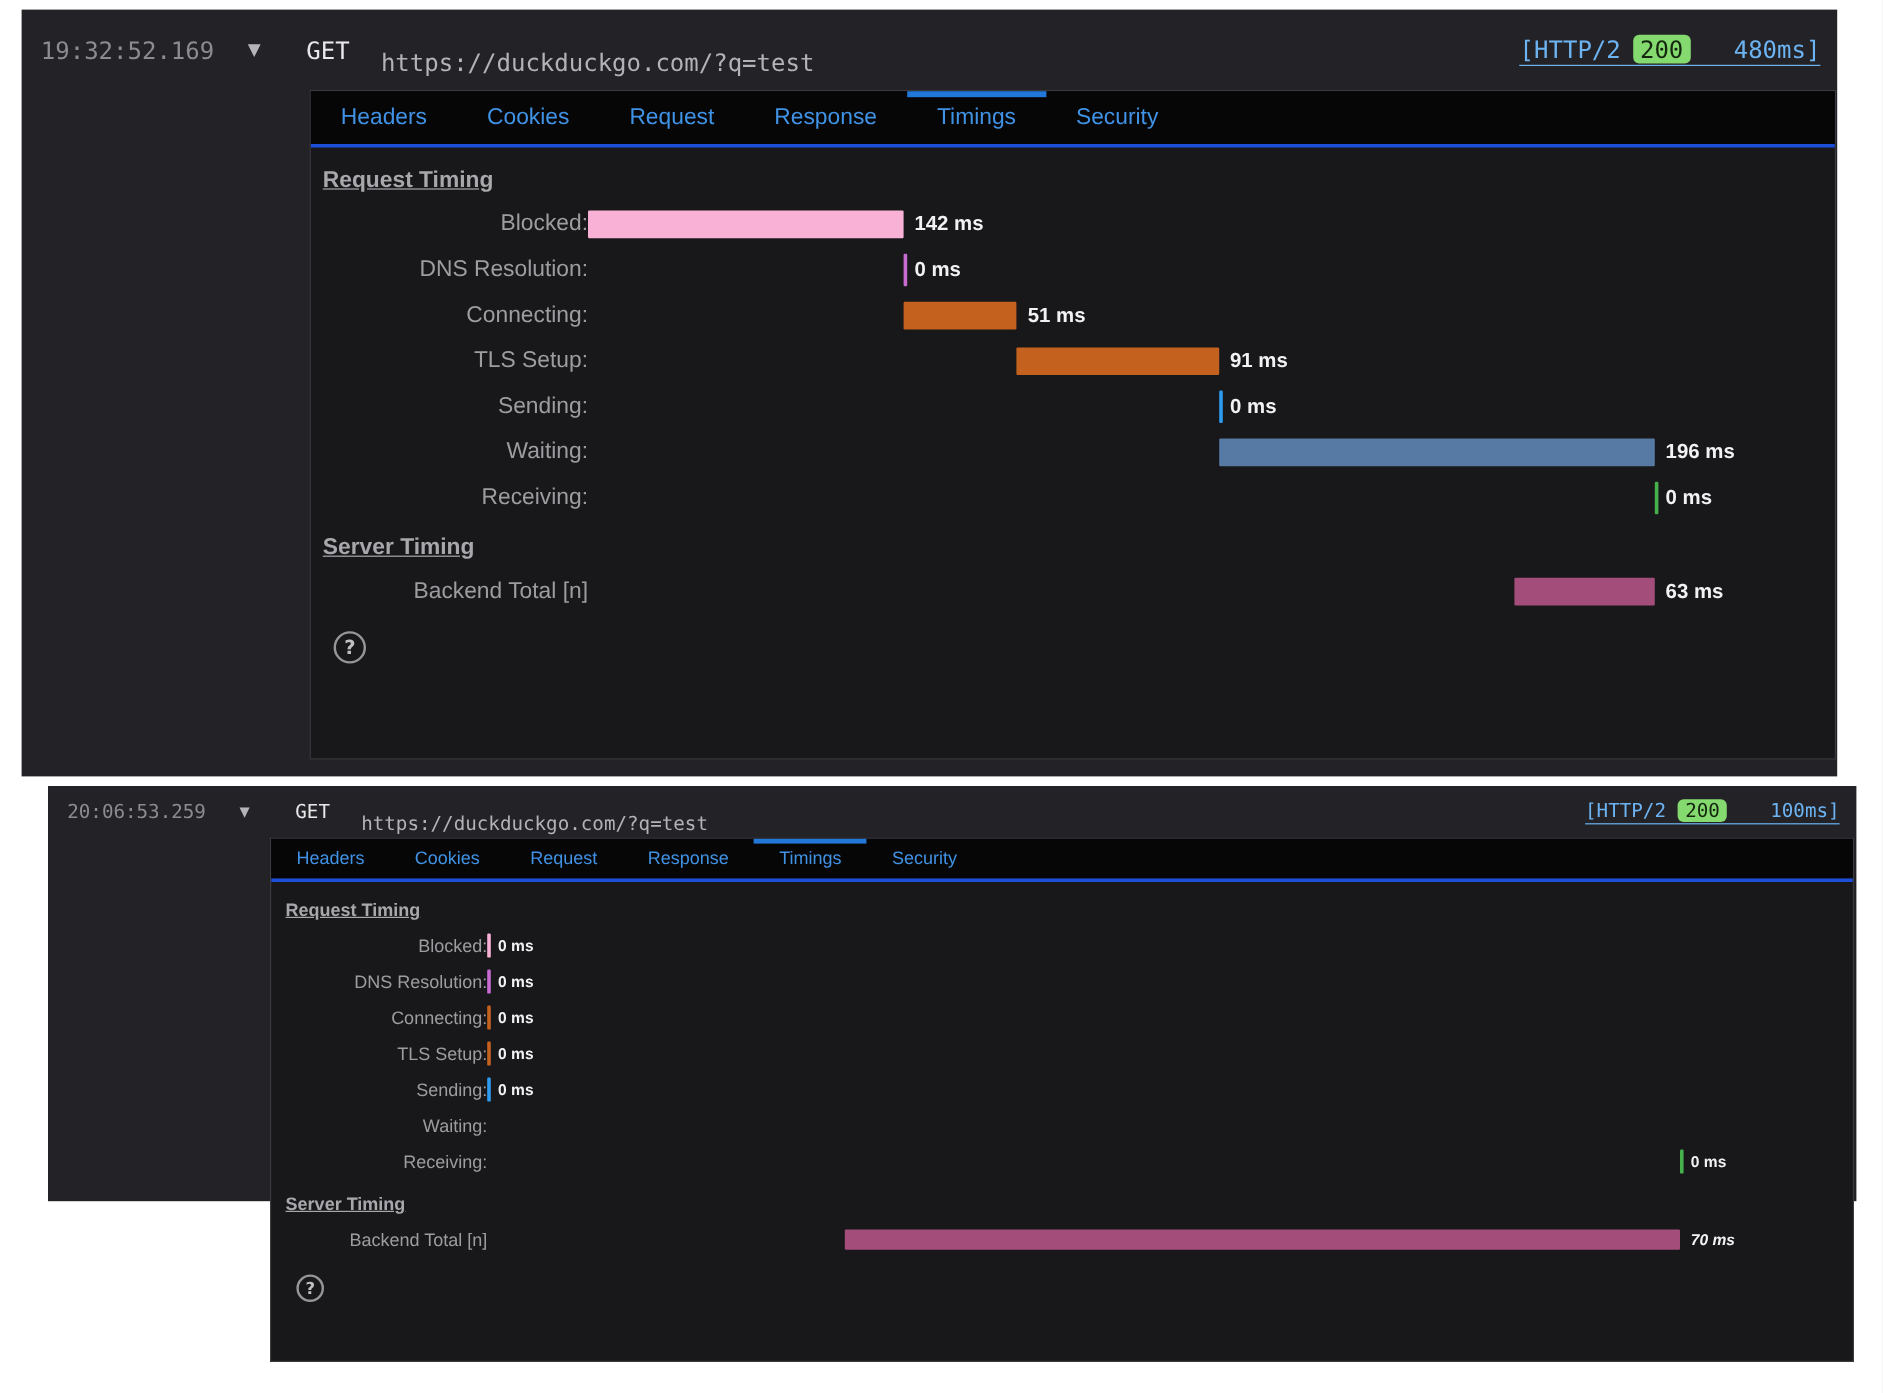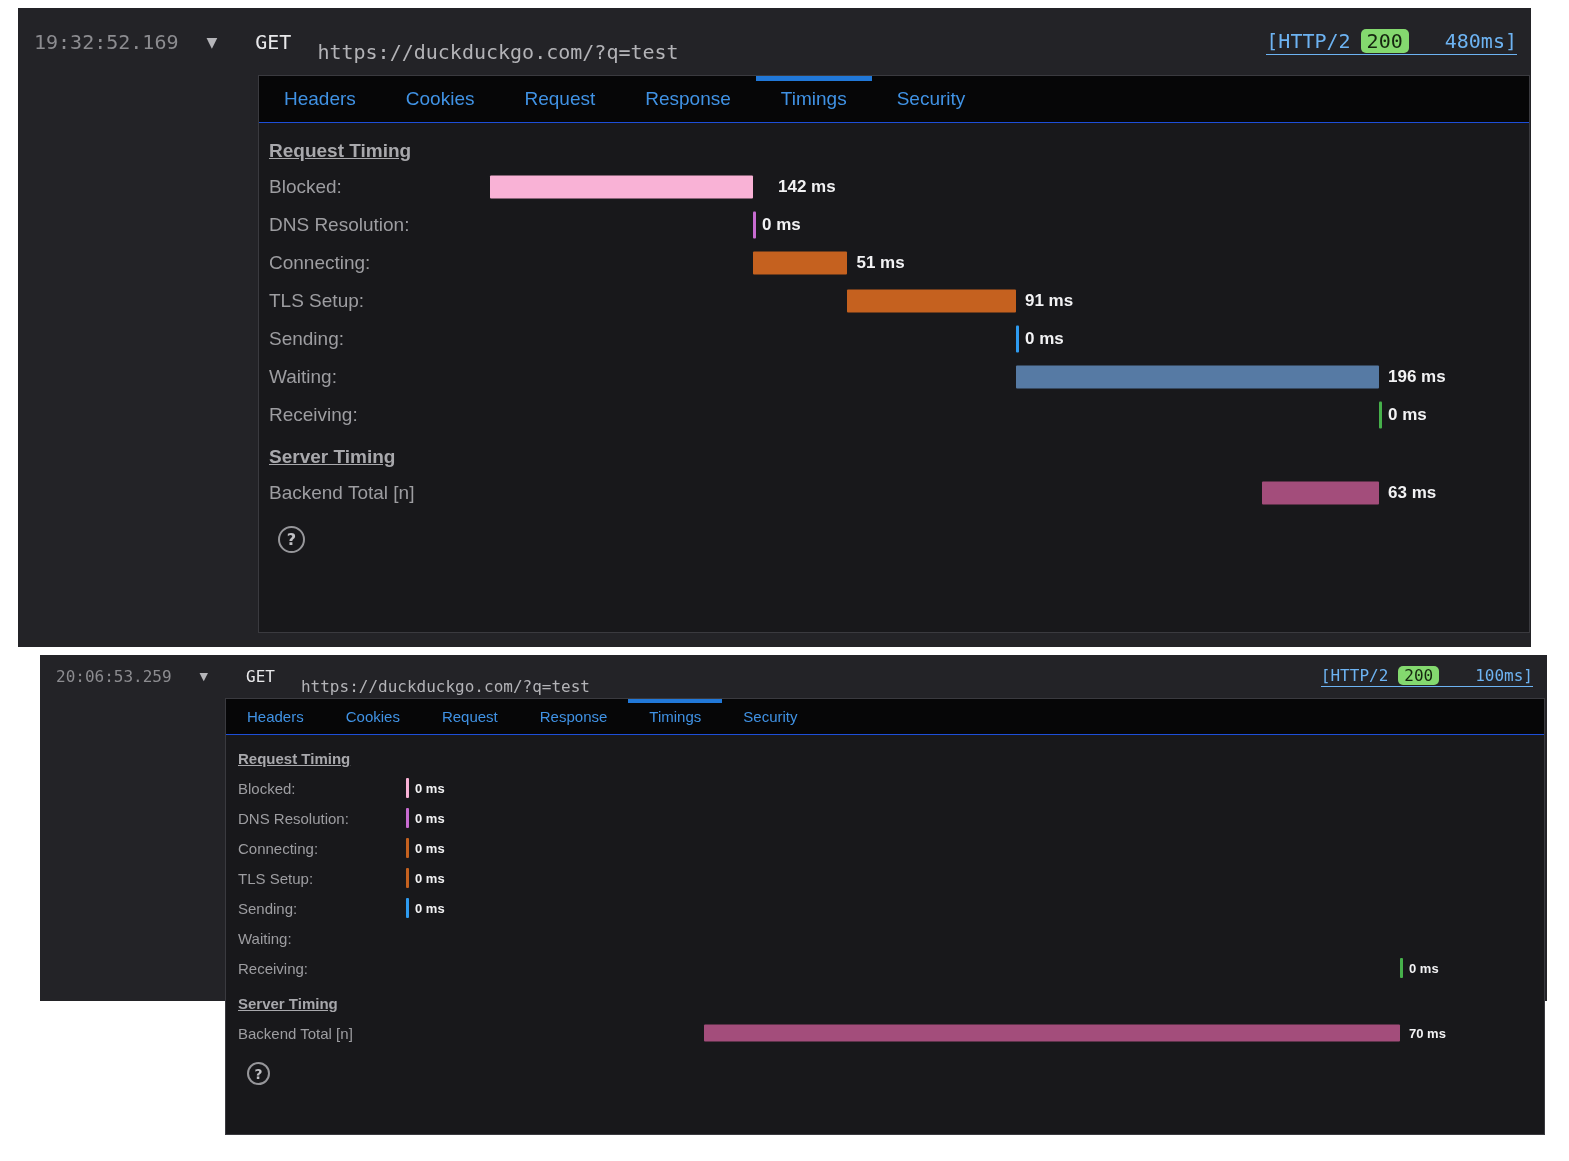--- a/index.html
+++ b/index.html
@@ -40,32 +40,32 @@
                 border-bottom:1px solid var(--link-blue); padding-bottom:1px; display:flex; align-items:center; }
   .proto { margin-right:2px; }
   .status-badge { background:var(--status-badge-bg); color:var(--status-badge-text);
                   border-radius:5px; padding:0 6px; margin:0 36px 0 8px; }
 
   .details { position:absolute; left:var(--details-left); right:var(--details-right);
              top:var(--details-top); height:var(--details-h);
              background:var(--details-bg); border:1px solid var(--details-border); }
 
   .tabbar { height:var(--tabbar-h); background:var(--tabbar-bg); display:flex; align-items:stretch;
-            border-bottom:1px solid #1d4ed8; }
+            border-bottom:3px solid #1d4ed8; }
   .tab { position:relative; background:transparent; border:none; color:var(--tab-text);
          font-family:"Liberation Sans", sans-serif; font-size:var(--tab-font);
          padding:0 var(--tab-pad); cursor:pointer; }
   .tab.active::before { content:""; position:absolute; left:0; right:0; top:0;
                         height:var(--line-h); background:var(--active-tab-line); }
 
   .timing-content { padding:var(--content-pt) 0 0 var(--content-pl); }
   .section-title { font-size:var(--title-font); font-weight:bold; color:var(--section-title-text);
                    margin:12px 0 6px;text-decoration:underline; }
   .section-title:first-child { margin-top:5px; }
-  .t-row { display:flex; align-items:center; height:var(--row-h); }
+  .t-row { display:flex; align-items:center; height:var(--row-h);text-align:right; }
   .t-label { width:var(--label-w); flex:none; font-size:var(--label-font); color:var(--label-text); }
   .t-track { position:relative; width:var(--track-w); height:var(--row-h); flex:none; }
   .t-bar { position:absolute; top:50%; transform:translateY(-50%); height:var(--bar-h); border-radius:1px; }
   .t-bar.zero { height:var(--zero-h); }
   .t-value { position:absolute; top:50%; transform:translateY(-50%);
              font-size:var(--value-font); font-weight:bold; color:var(--value-text); white-space:nowrap; }
   .help { width:var(--help-size); height:var(--help-size); border-radius:50%;
           border:2px solid #96969a; color:#c0c0c4; background:transparent;
           display:flex; align-items:center; justify-content:center;
           font-size:calc(var(--help-size) * 0.60); font-weight:bold;
@@ -97,21 +97,21 @@
           <button class="tab">Response</button>
           <button class="tab active">Timings</button>
           <button class="tab">Security</button>
         </nav>
       <div class="timing-content">
           <div class="section-title">Request Timing</div>
           <div class="t-row">
             <span class="t-label">Blocked:</span>
             <div class="t-track">
               <div class="t-bar" style="left: 0%; width: 29.5833%; background: rgb(249, 178, 214);"></div>
-              <span class="t-value" style="left: calc(29.5833% + 9px); margin-left: 16px;">142 ms</span>
+              <span class="t-value" style="left: calc(29.5833% + 9px);">142 ms</span>
             </div>
           </div>
           <div class="t-row">
             <span class="t-label">DNS Resolution:</span>
             <div class="t-track">
               <div class="t-bar zero" style="left: 29.5833%; width: 3px; background: rgb(200, 107, 209);"></div>
               <span class="t-value" style="left: calc(29.5833% + 9px);">0 ms</span>
             </div>
           </div>
           <div class="t-row">
@@ -230,20 +230,20 @@
             <div class="t-track">
               <div class="t-bar zero" style="left: 100%; width: 3px; background: rgb(70, 176, 75);"></div>
               <span class="t-value" style="left: calc(100% + 9px);">0 ms</span>
             </div>
           </div>
           <div class="section-title">Server Timing</div>
           <div class="t-row">
             <span class="t-label">Backend Total [n]</span>
             <div class="t-track">
               <div class="t-bar" style="left: 30%; width: 70%; background: rgb(163, 77, 123);"></div>
-              <span class="t-value" style="left: calc(100% + 9px);">70 ms</span>
+              <span class="t-value" style="left: calc(100% + 9px); font-style: italic;">70 ms</span>
             </div>
           </div>
           <button class="help">?</button>
         </div>
     </div>
   </section>
 </div>
 
 </body></html>

